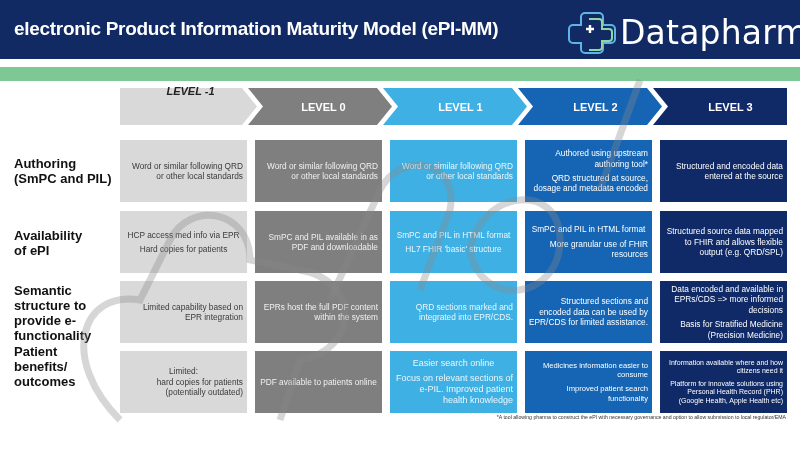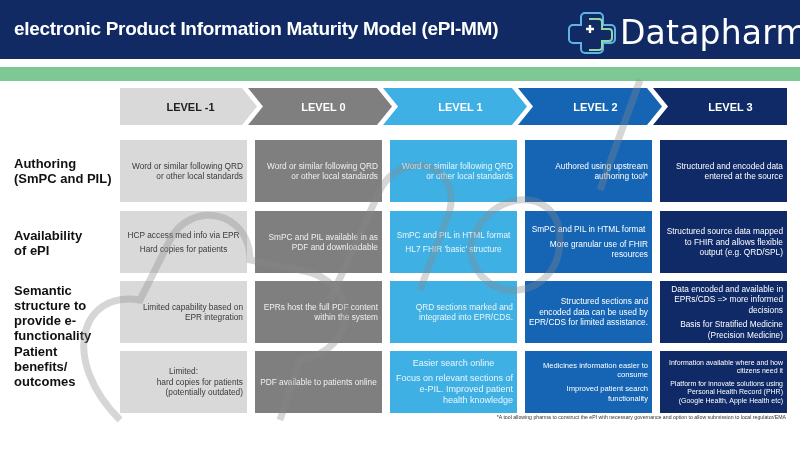--- a/index.html
+++ b/index.html
@@ -45,21 +45,21 @@
 </div>
 <div class="greenbar"></div>
 
 <svg class="levels" viewBox="0 0 670 37">
   <polygon points="0,0 122,0 137,18.5 122,37 0,37" fill="#d9d9d9"></polygon>
   <polygon points="128,0 257,0 272,18.5 257,37 128,37 143,18.5" fill="#7f7f7f"></polygon>
   <polygon points="263,0 392,0 407,18.5 392,37 263,37 278,18.5" fill="#3fb0e3"></polygon>
   <polygon points="398,0 527,0 542,18.5 527,37 398,37 413,18.5" fill="#1565b4"></polygon>
   <polygon points="533,0 667,0 667,37 533,37 548,18.5" fill="#0f2a66"></polygon>
 </svg>
-<div class="level" style="left:120px;width:127px;color:#222;top:88px;">
+<div class="level" style="left:120px;width:127px;color:#222;top:72px;font-style:italic;">
     <span>LEVEL -1</span>
   </div>
 <div class="level" style="left:253px;width:127px;color:#fff;top:88px;">
     <span>LEVEL 0</span>
   </div>
 <div class="level" style="left:390px;width:127px;color:#fff;top:88px;">
     <span>LEVEL 1</span>
   </div>
 <div class="level" style="left:525px;width:127px;color:#fff;top:88px;">
     <span>LEVEL 2</span>
@@ -92,20 +92,21 @@
     <p>Word or similar following QRD or other local standards</p>
   </div>
 <div class="cell c1 r0">
     <p>Word or similar following QRD or other local standards</p>
   </div>
 <div class="cell c2 r0">
     <p>Word or similar following QRD or other local standards</p>
   </div>
 <div class="cell c3 r0">
     <p>Authored using upstream authoring tool*</p>
+    <p>QRD structured at source, dosage and metadata encoded</p>
   </div>
 <div class="cell c4 r0">
     <p>Structured and encoded data entered at the source</p>
   </div>
 
 <div class="cell c0 r1">
     <p>HCP access med info via EPR</p>
     <p>Hard copies for patients</p>
   </div>
 <div class="cell c1 r1">

